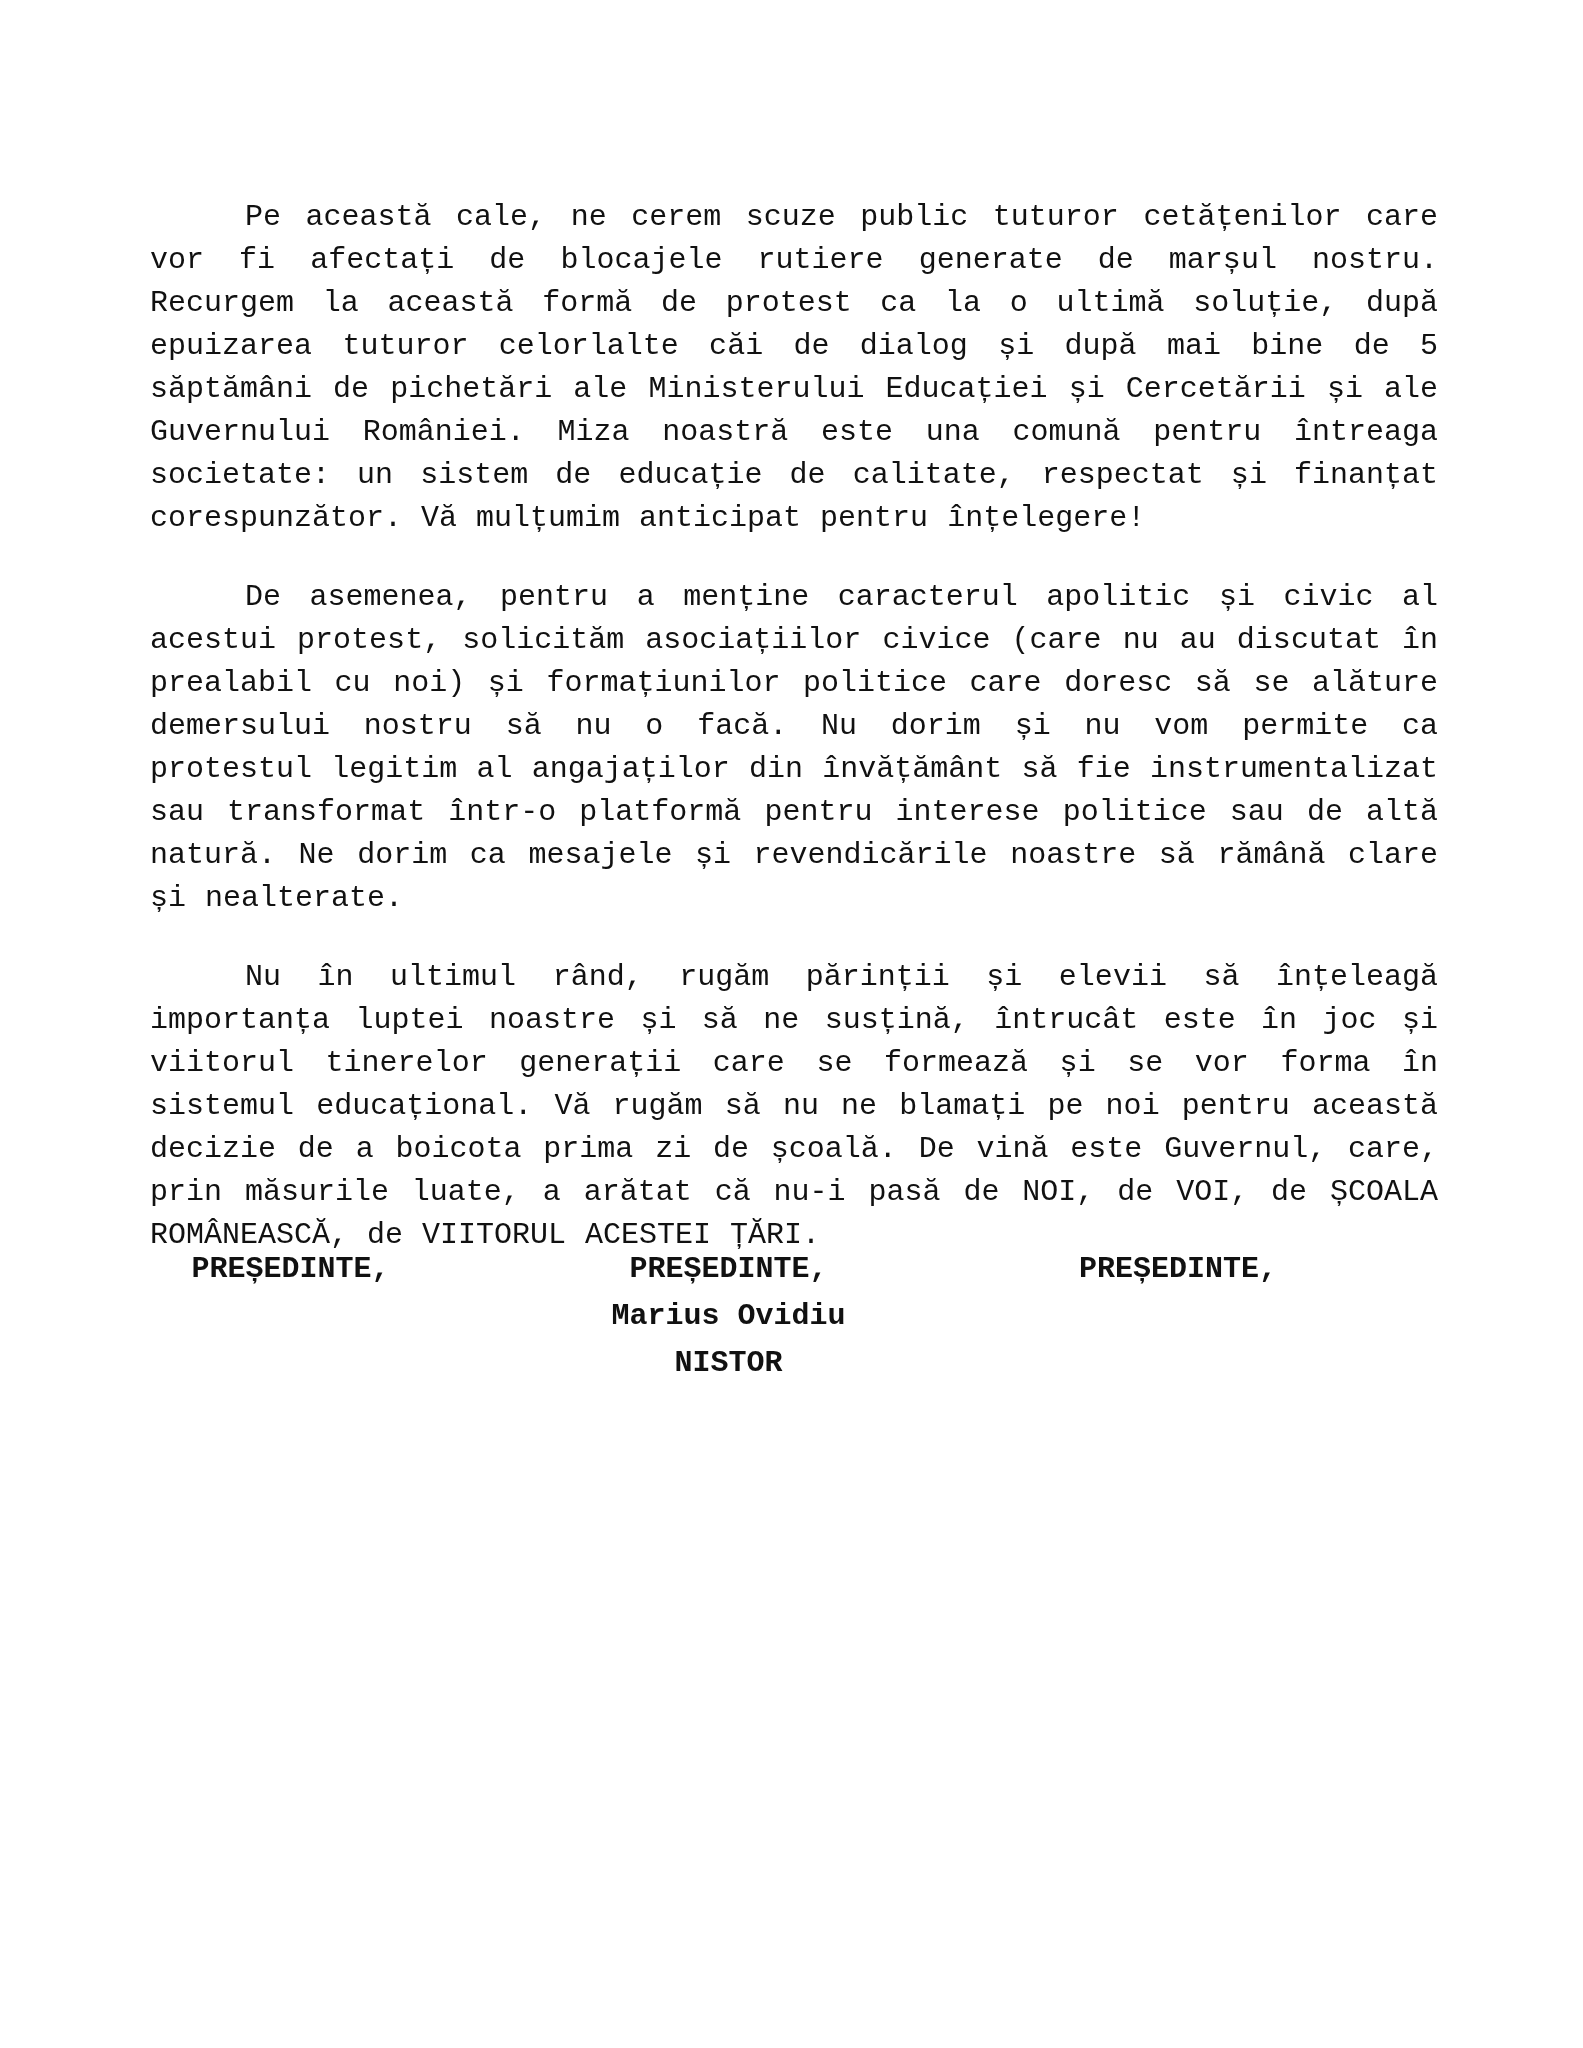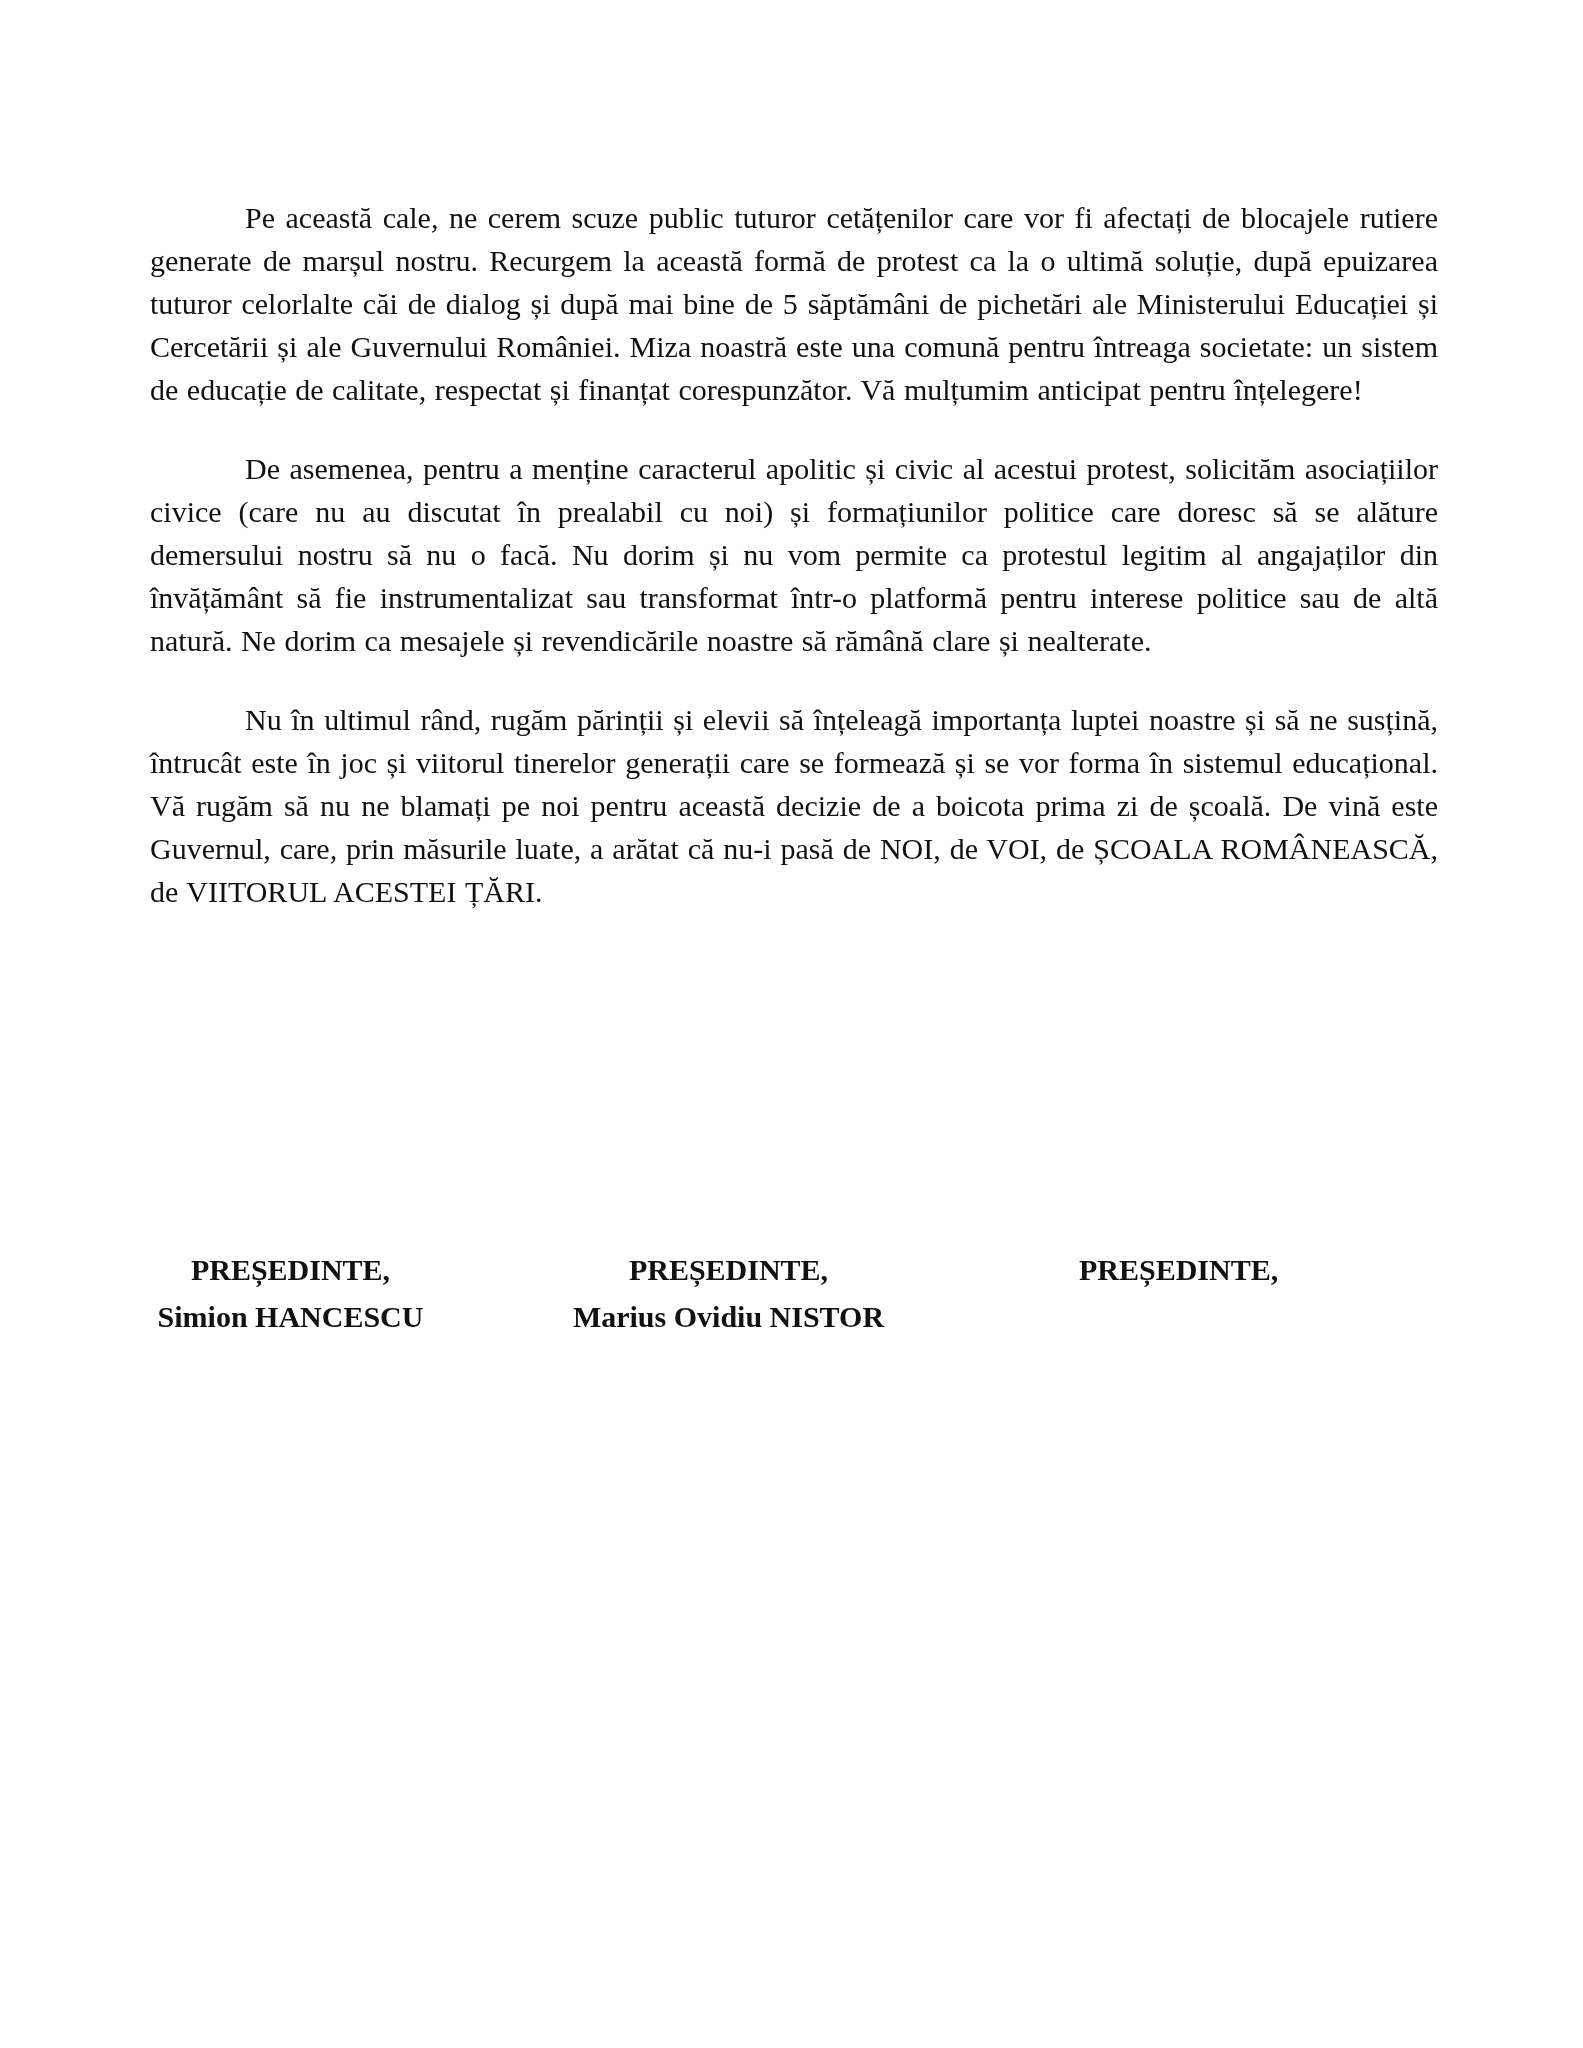--- a/index.html
+++ b/index.html
@@ -7,21 +7,21 @@
     margin: 0;
     padding: 0;
     background: #ffffff;
   }
   .page {
     position: relative;
     width: 1583px;
     height: 1676px;
     background: #ffffff;
     color: #111111;
-    font-family: Liberation Serif, serif;
+    font-family: Liberation Mono, monospace;
     overflow: hidden;
   }
   .letter-body {
     position: absolute;
     left: 150px;
     top: 196px;
     width: 1288px;
   }
   .letter-body p {
     margin: 0 0 36px 0;
@@ -64,21 +64,20 @@
 
   <div class="letter-body">
     <p>Pe această cale, ne cerem scuze public tuturor cetățenilor care vor fi afectați de blocajele rutiere generate de marșul nostru. Recurgem la această formă de protest ca la o ultimă soluție, după epuizarea tuturor celorlalte căi de dialog și după mai bine de 5 săptămâni de pichetări ale Ministerului Educației și Cercetării și ale Guvernului României. Miza noastră este una comună pentru întreaga societate: un sistem de educație de calitate, respectat și finanțat corespunzător. Vă mulțumim anticipat pentru înțelegere!</p>
     <p>De asemenea, pentru a menține caracterul apolitic și civic al acestui protest, solicităm asociațiilor civice (care nu au discutat în prealabil cu noi) și formațiunilor politice care doresc să se alăture demersului nostru să nu o facă. Nu dorim și nu vom permite ca protestul legitim al angajaților din învățământ să fie instrumentalizat sau transformat într-o platformă pentru interese politice sau de altă natură. Ne dorim ca mesajele și revendicările noastre să rămână clare și nealterate.</p>
     <p>Nu în ultimul rând, rugăm părinții și elevii să înțeleagă importanța luptei noastre și să ne susțină, întrucât este în joc și viitorul tinerelor generații care se formează și se vor forma în sistemul educațional. Vă rugăm să nu ne blamați pe noi pentru această decizie de a boicota prima zi de școală. De vină este Guvernul, care, prin măsurile luate, a arătat că nu-i pasă de NOI, de VOI, de ȘCOALA ROMÂNEASCĂ, de VIITORUL ACESTEI ȚĂRI.</p>
   </div>
 
   <div class="signature-block">
     <div class="sig sig-1">
       <div>PREȘEDINTE,</div>
-      <div>Simion HANCESCU</div>
     </div>
     <div class="sig sig-2">
       <div>PREȘEDINTE,</div>
       <div>Marius Ovidiu NISTOR</div>
     </div>
     <div class="sig sig-3">
       <div>PREȘEDINTE,</div>
     </div>
   </div>
 

